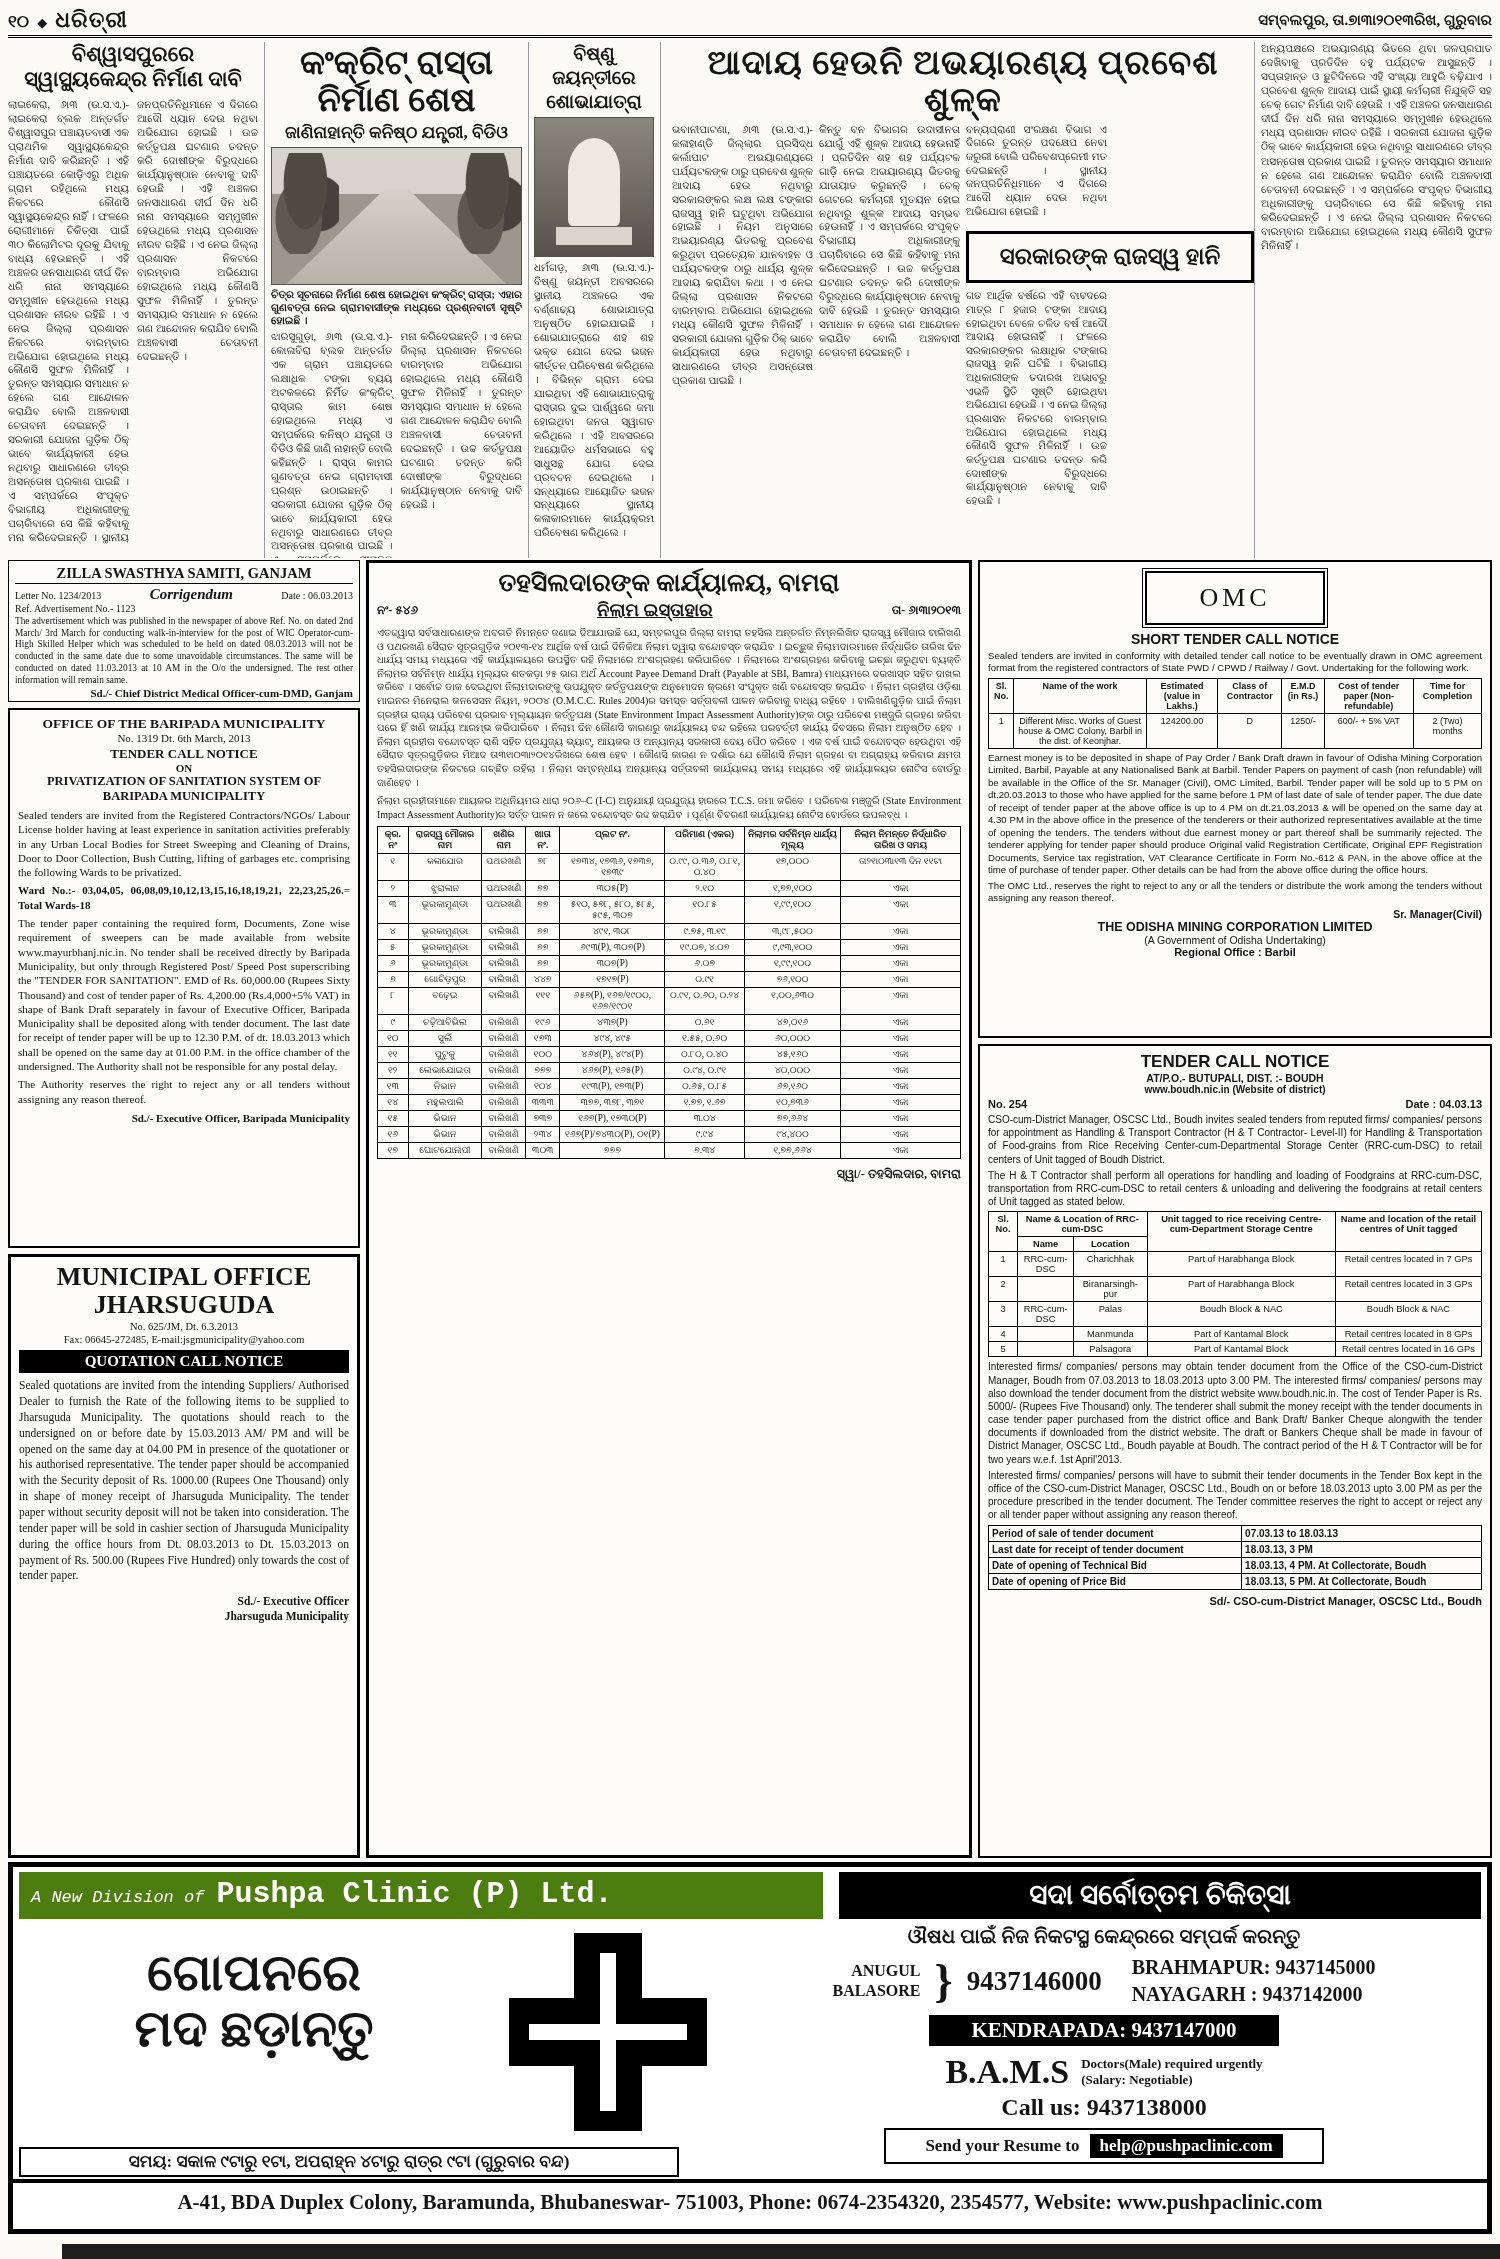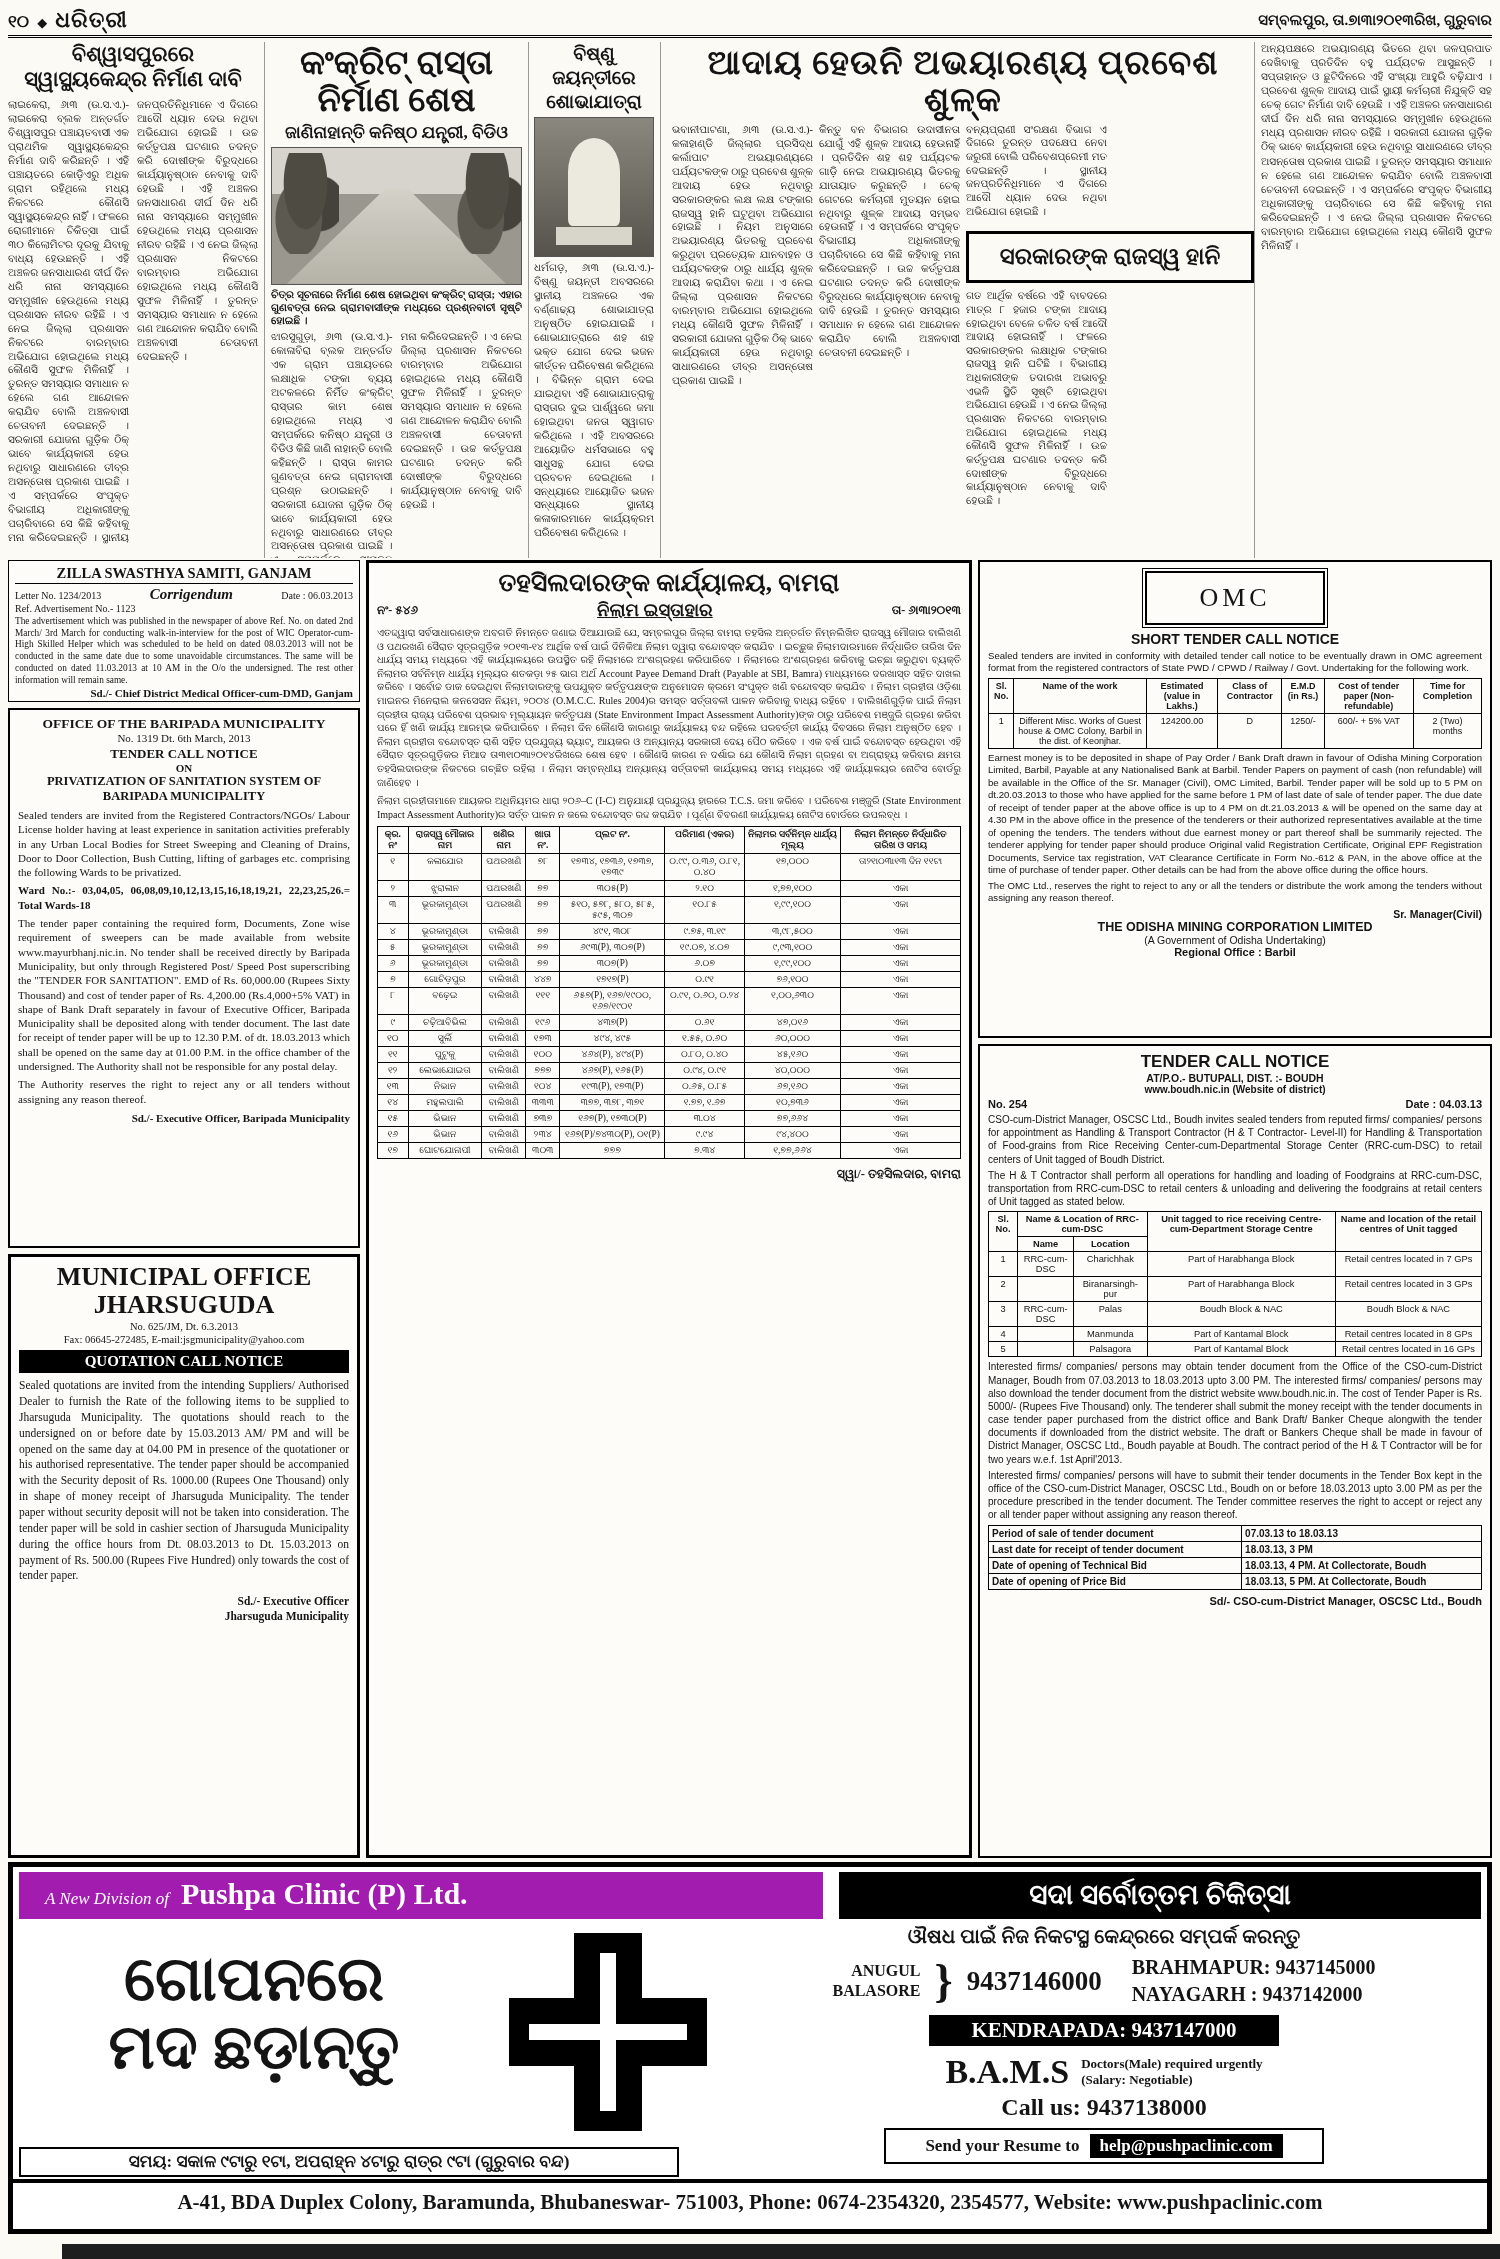--- a/index.html
+++ b/index.html
@@ -122,26 +122,26 @@
   .bd-p { font-size:10px; line-height:1.32; text-align:justify; margin:3px 0; }
   .bd-table { font-size:9.3px; }
   .bd-table th { font-weight:bold; text-align:center; }
   .bd-table td { text-align:center; }
   .bd-info { font-size:10px; font-weight:bold;padding-left:25px; }
   .bd-info td { text-align:left; padding:2px 5px; }
   .bd-sig { text-align:right; font-weight:bold; font-size:11px; margin-top:5px; }
   
   .ad { position:absolute; left:8px; top:1862px; width:1484px; height:372px; border:5px solid #000; background:#fff; }
   .ad-head { display:flex; gap:16px; padding:5px 6px 2px; }
-  .ad-head-left { flex:0 0 55%; background:#a21caf; color:#fff; display:flex; align-items:baseline; gap:12px; padding:5px 26px; }
+  .ad-head-left { flex:0 0 55%; background:#4d7c0f; color:#fff; display:flex; align-items:baseline; gap:12px; padding:5px 12px;font-family:Liberation Mono, monospace; }
   .ad-div { font-size:17px; font-style:italic; }
   .ad-brand { font-size:30px; font-weight:bold; }
   .ad-head-right { flex:1; background:#000; color:#fff; font-size:28px; font-weight:bold; text-align:center; padding:7px 0; }
   .ad-main { position:relative; height:258px; }
-  .ad-big { position:absolute; left:6px; top:24px; width:470px; text-align:center; font-weight:bold; font-size:62px; line-height:1.1; }
+  .ad-big { position:absolute; left:6px; top:24px; width:470px; text-align:center; font-weight:bold; font-size:51px; line-height:1.1; }
   .ad-cross { position:absolute; left:496px; top:12px; width:198px; height:198px; }
   .cx { position:absolute; background:#000; }
   .cx.v { left:33%; top:0; width:34%; height:100%; }
   .cx.h { top:33%; left:0; height:34%; width:100%; }
   .cxi { position:absolute; background:#fff; }
   .cxi.v { left:46%; top:10%; width:8%; height:80%; }
   .cxi.h { top:46%; left:10%; height:8%; width:80%; }
   .ad-right { position:absolute; left:712px; top:2px; width:758px; }
   .ar-note { font-size:20px; font-weight:bold; text-align:center; margin:2px 0 6px; }
   .ar-phones { display:flex; align-items:center; justify-content:center; gap:14px; }

